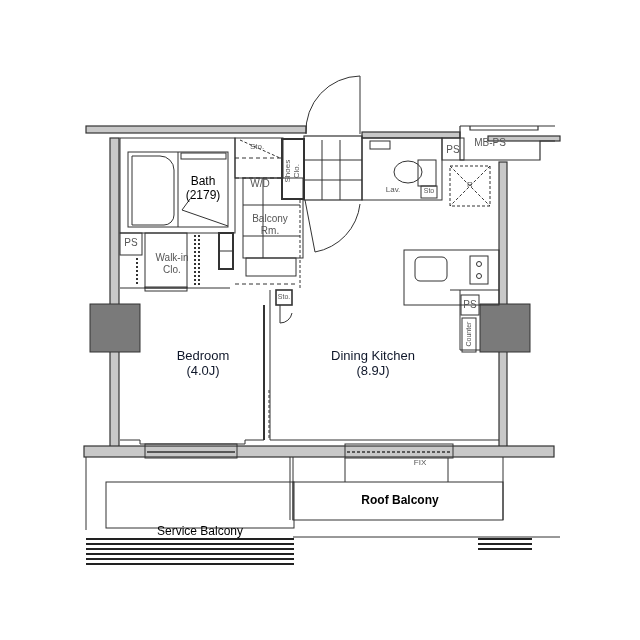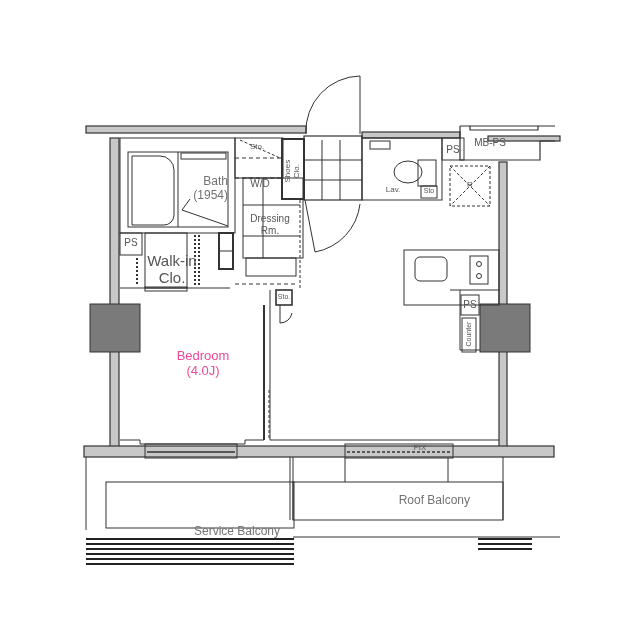--- a/index.html
+++ b/index.html
@@ -1,20 +1,20 @@
 <!DOCTYPE html>
 <html><head>
 <meta charset="utf-8">
 <style>
   html,body{margin:0;padding:0;background:#fff;}
   body{width:640px;height:640px;position:relative;overflow:hidden;font-family:"Liberation Sans",sans-serif;}
   svg{position:absolute;left:0;top:0;}
   .lbl{position:absolute;color:#555;font-family:"Liberation Sans",sans-serif;white-space:nowrap;text-align:center;line-height:1.15;}
-  .big{font-size:13px;color:#ec4899;}
-  .mid{font-size:12px;color:#737373;text-align:right;}
+  .big{font-size:13px;color:#0f172a;}
+  .mid{font-size:12px;color:#000000;}
   .sm{font-size:10px;color:#555;}
   .xs{font-size:8px;color:#555;}
   .vert{transform:rotate(-90deg);transform-origin:center center;}
 </style>
 </head>
 <body>
 
 <svg width="640" height="640" viewBox="0 0 640 640">
 
   <g stroke="#333" stroke-width="1.2" fill="#c8c8c8">
@@ -136,43 +136,45 @@
     <rect x="478" y="543" width="54" height="2"></rect>
     <rect x="478" y="548" width="54" height="2"></rect>
   </g>
 </svg>
 
 <div class="lbl big" style="left:158px;top:349px;width:90px;">
   <div>Bedroom</div>
   <div>(4.0J)</div>
 </div>
 <div class="lbl big" style="left:318px;top:349px;width:110px;">
+  <div>Dining Kitchen</div>
+  <div>(8.9J)</div>
 </div>
 <div class="lbl mid" style="left:178px;top:175px;width:50px;">
   <div>Bath</div>
-  <div>(1954)</div>
+  <div>(2179)</div>
 </div>
 <div class="lbl sm" style="left:242px;top:213px;width:56px;">
-  <div>Dressing</div>
+  <div>Balcony</div>
   <div>Rm.</div>
 </div>
-<div class="lbl sm" style="left:144px;top:252px;width:56px;font-size:15px;">
+<div class="lbl sm" style="left:144px;top:252px;width:56px;font-size:10px;">
   <div>Walk-in</div>
   <div>Clo.</div>
 </div>
 <div class="lbl xs vert" style="left:272px;top:162px;width:40px;">
   <div>Shoes</div>
   <div>Clo.</div>
 </div>
 <div class="lbl sm" style="left:238px;top:178px;width:44px;">W/D</div>
 <div class="lbl xs" style="left:370px;top:185px;width:24px;margin-left:11px;">Lav.</div>
 <div class="lbl xs" style="left:246px;top:142px;width:22px;">Sto.</div>
 <div class="lbl xs" style="left:421px;top:187px;width:16px;font-size:7px;">Sto</div>
 <div class="lbl xs" style="left:276px;top:293px;width:16px;font-size:7px;">Sto.</div>
 <div class="lbl sm" style="left:442px;top:144px;width:22px;">PS</div>
 <div class="lbl sm" style="left:120px;top:237px;width:22px;">PS</div>
 <div class="lbl sm" style="left:461px;top:299px;width:18px;">PS</div>
 <div class="lbl sm" style="left:460px;top:137px;width:60px;">MB-PS</div>
 <div class="lbl xs" style="left:462px;top:180px;width:16px;">R</div>
 <div class="lbl xs vert" style="left:449px;top:330px;width:40px;font-size:7px;">Counter</div>
-<div class="lbl xs" style="left:408px;top:443px;width:24px;">FIX</div>
+<div class="lbl xs" style="left:408px;top:458px;width:24px;">FIX</div>
 <div class="lbl mid" style="left:120px;top:525px;width:160px;">Service Balcony</div>
-<div class="lbl mid" style="left:330px;top:494px;width:140px;">Roof Balcony</div>
+<div class="lbl mid" style="left:330px;top:494px;width:140px;font-weight:bold;">Roof Balcony</div>
 
 </body></html>

